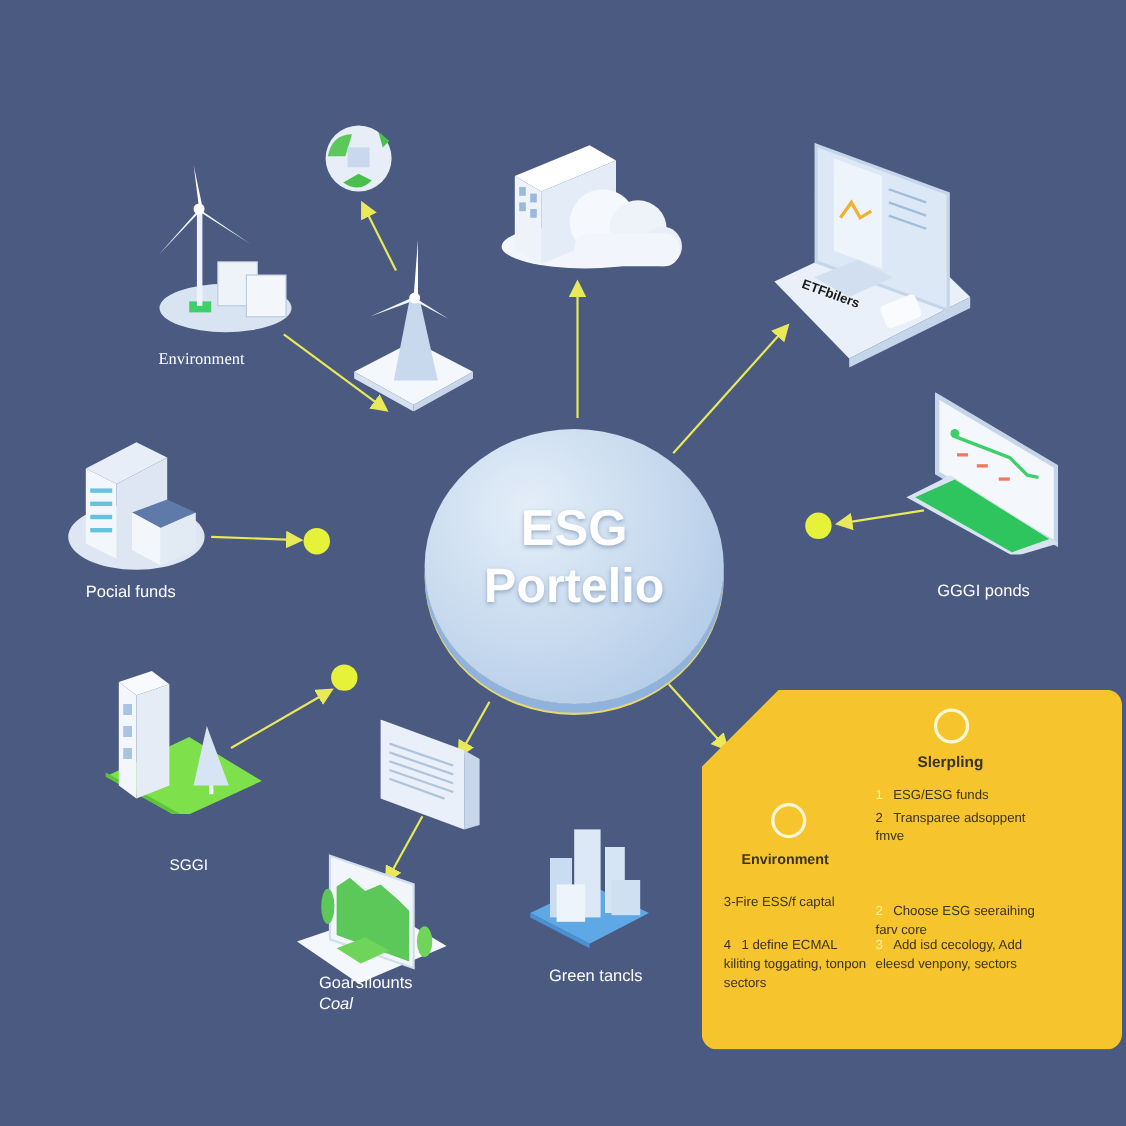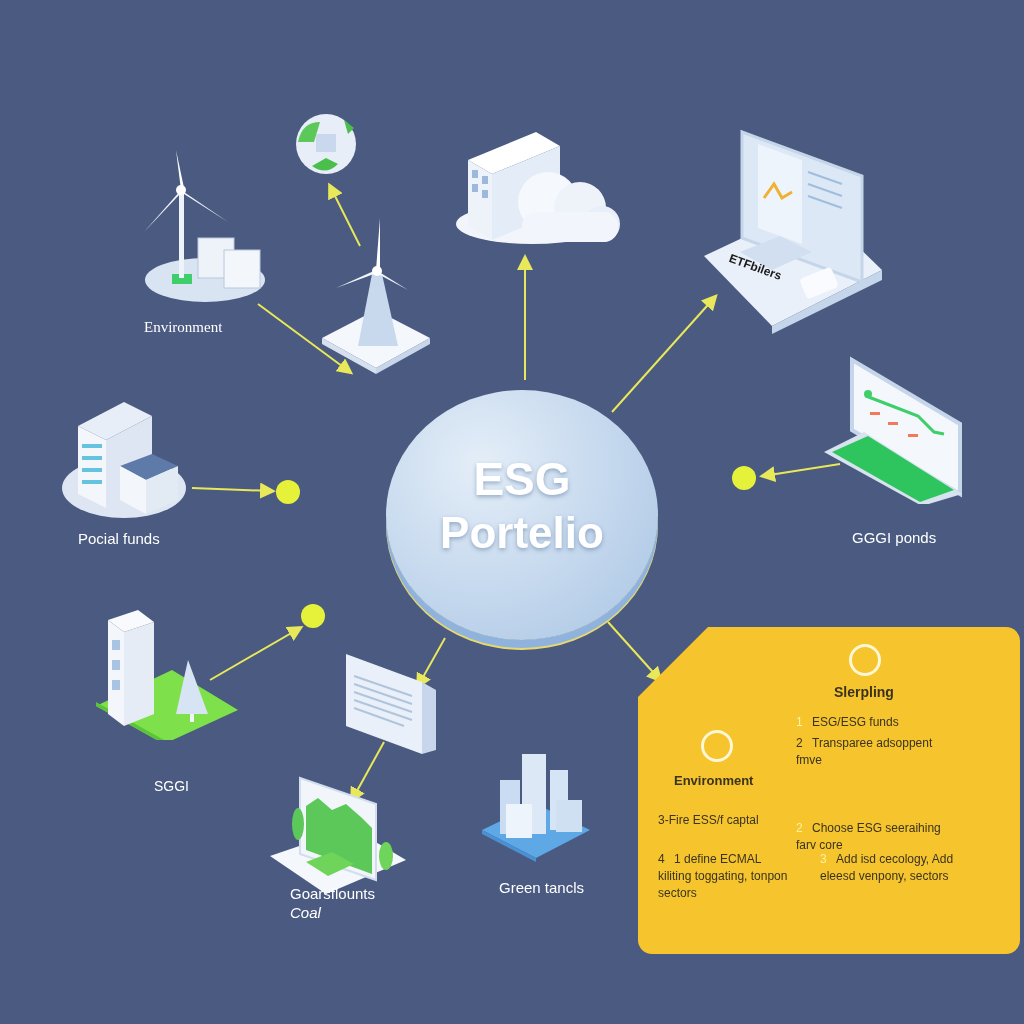--- a/index.html
+++ b/index.html
@@ -195,21 +195,21 @@
 
   <div class="ctext" style="left:158px;top:87px;width:160px;">
     <span class="cnum" style="color:#fff2a0;">1</span><span>ESG/ESG funds</span>
   </div>
   <div class="ctext" style="left:158px;top:108px;width:160px;">
     <span class="cnum">2</span><span>Transparee adsoppent fmve</span>
   </div>
   <div class="ctext" style="left:158px;top:173px;width:160px;margin-top:20px;">
     <span class="cnum" style="color:#fff2a0;">2</span><span>Choose ESG seeraihing farv core</span>
   </div>
-  <div class="ctext" style="left:158px;top:224px;width:160px;margin-left:24px;">
+  <div class="ctext" style="left:158px;top:224px;width:160px;">
     <span class="cnum" style="color:#fff2a0;">3</span><span>Add isd cecology, Add eleesd venpony, sectors</span>
   </div>
 
   <div class="ctext" style="left:20px;top:185px;width:130px;">
     <span>3-</span><span>Fire ESS/f captal</span>
   </div>
   <div class="ctext" style="left:20px;top:224px;width:130px;">
     <span class="cnum">4</span><span>1 define ECMAL kiliting toggating, tonpon sectors</span>
   </div>
 </div>

